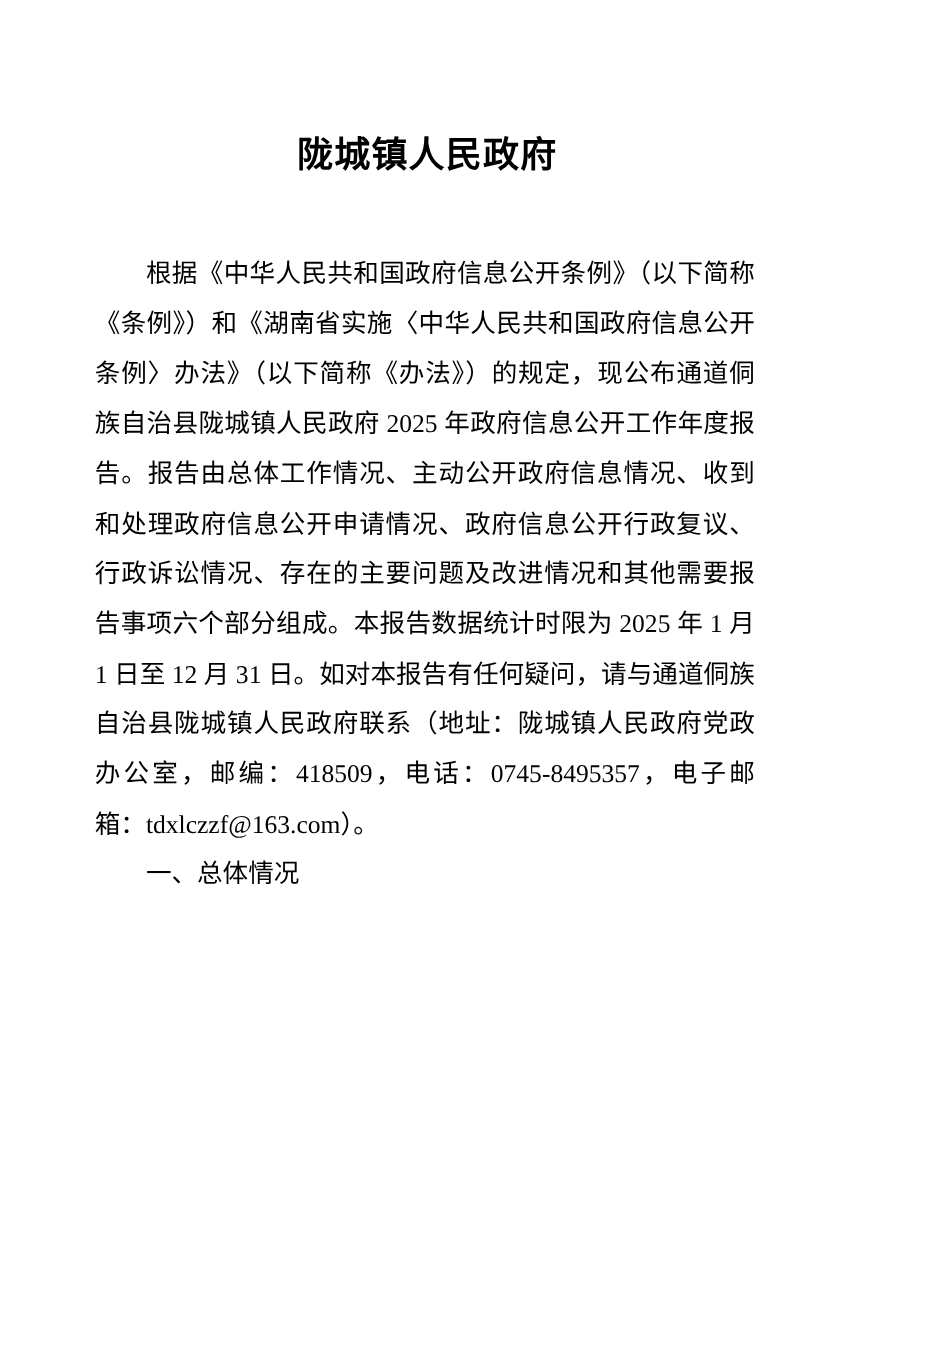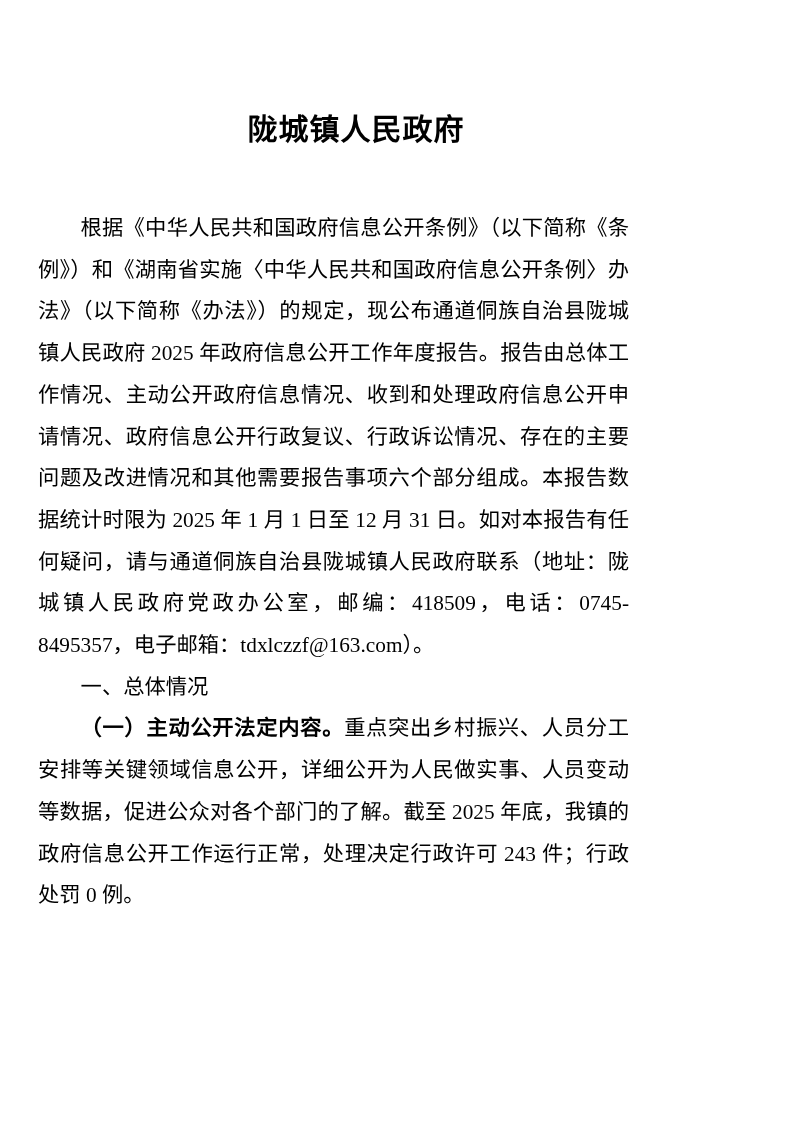--- a/index.html
+++ b/index.html
@@ -25,21 +25,21 @@
     font-weight: bold;
     font-size: 30px;
     line-height: 36px;
     letter-spacing: 1px;
   }
   .doc-title.line1 { padding-top: 112px; }
   .doc-title.line2 { margin-top: 22px; }
 
   
   .doc-body {
-    margin: 60px 83px 0 38px;
+    margin: 60px 83px 0 79px;
     font-family: "Liberation Serif", "DejaVu Serif", serif;
     font-size: 21.3px;
     line-height: 41.7px;
     text-align: justify;
   }
   .para {
     margin: 0;
     text-indent: 2em;
   }
   
@@ -63,17 +63,16 @@
 
   <h1 class="doc-title line1">陇城镇人民政府</h1>
 
 
   <div class="doc-body">
 
     <p class="para">根据《中华人民共和国政府信息公开条例》（以下简称《条例》）和《湖南省实施〈中华人民共和国政府信息公开条例〉办法》（以下简称《办法》）的规定，现公布通道侗族自治县陇城镇人民政府 2025 年政府信息公开工作年度报告。报告由总体工作情况、主动公开政府信息情况、收到和处理政府信息公开申请情况、政府信息公开行政复议、行政诉讼情况、存在的主要问题及改进情况和其他需要报告事项六个部分组成。本报告数据统计时限为 2025 年 1 月 1 日至 12 月 31 日。如对本报告有任何疑问，请与通道侗族自治县陇城镇人民政府联系（地址：陇城镇人民政府党政办公室，邮编：418509，电话：0745-8495357，电子邮箱：tdxlczzf@163.com）。</p>
 
     <h2 class="section-heading">一、总体情况</h2>
 
-    <p class="para"><span class="bold-lead">（一）主动公开法定内容。</span><span>重点突出乡村振兴、人员分工安排等关键领域信息公开，详细公开为人民做实事、人员变动等数据，促进公众对各个部门的了解。截至 2025 年底，我镇的政府信息公开工作运行正常，处理决定行政许可 243 件；行政处罚 0 例。</span></p>
 
   </div>
 
 </div>
 
 </body></html>

